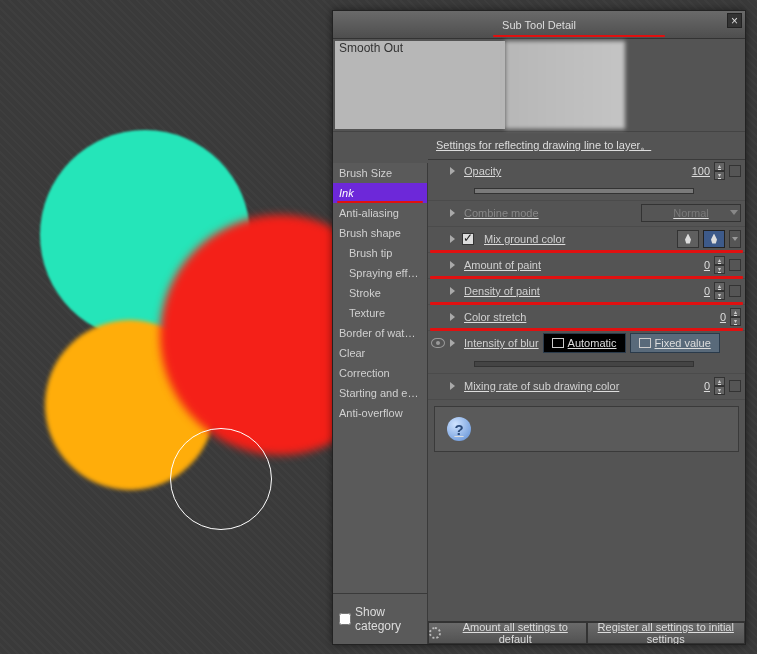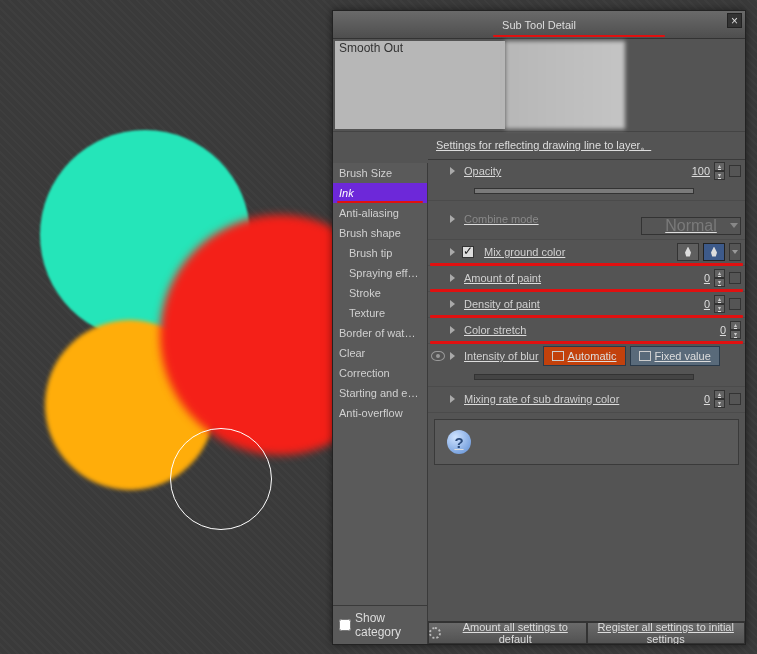--- a/index.html
+++ b/index.html
@@ -136,21 +136,21 @@
     position: relative;
   }
   .cat.indent { padding-left: 16px; }
   .cat.selected {
     background: #6d28d9;
     color: #fff;
     font-style: italic;
   }
   .cat .red-underline { left: 4px; right: 4px; bottom: 0; }
   .show-cat {
-    padding: 5px 6px;
+    padding: 11px 6px;
     border-top: 1px solid #3a3a3a;
     display: flex;
     align-items: center;
     gap: 4px;
     margin-top: auto;
   }
   .show-cat input { width: 12px; height: 12px; }
 
   
   .settings {
@@ -256,26 +256,25 @@
     border:1px solid #333;
     background: #555;
     cursor: pointer;
   }
 
   .dropdown {
     width: 100px;
     height: 18px;
     background: #555;
     border:1px solid #333;
-    font-size:16px;
+    font-size:11px;
     color:#aaa;
     text-align:center;
     line-height:16px;
     position:relative;
-    margin-top:14px;
   }
   .dropdown.dis { color:#7a7a7a; }
   .dropdown .dd-arrow {
     position:absolute; right:2px; top:5px;
     width:0;height:0;
     border-left:4px solid transparent;
     border-right:4px solid transparent;
     border-top:5px solid #888;
   }
 
@@ -321,21 +320,21 @@
     padding: 0 8px;
     background: #596a7a;
     border: 1px solid #2a3a4a;
     color: #ddd;
     font-size: 11px;
     display: flex;
     align-items: center;
     gap: 4px;
     cursor:pointer;
   }
-  .seg-btn.sel { background: #c2410c; }
+  .seg-btn.sel { background: #000000; }
   .seg-btn .mini {
     width: 12px; height:10px;
     border:1px solid #ccc;
   }
 
   .about-box {
     margin: 6px;
     padding: 10px 12px;
     background: #5a5a5a;
     border: 1px solid #3a3a3a;

